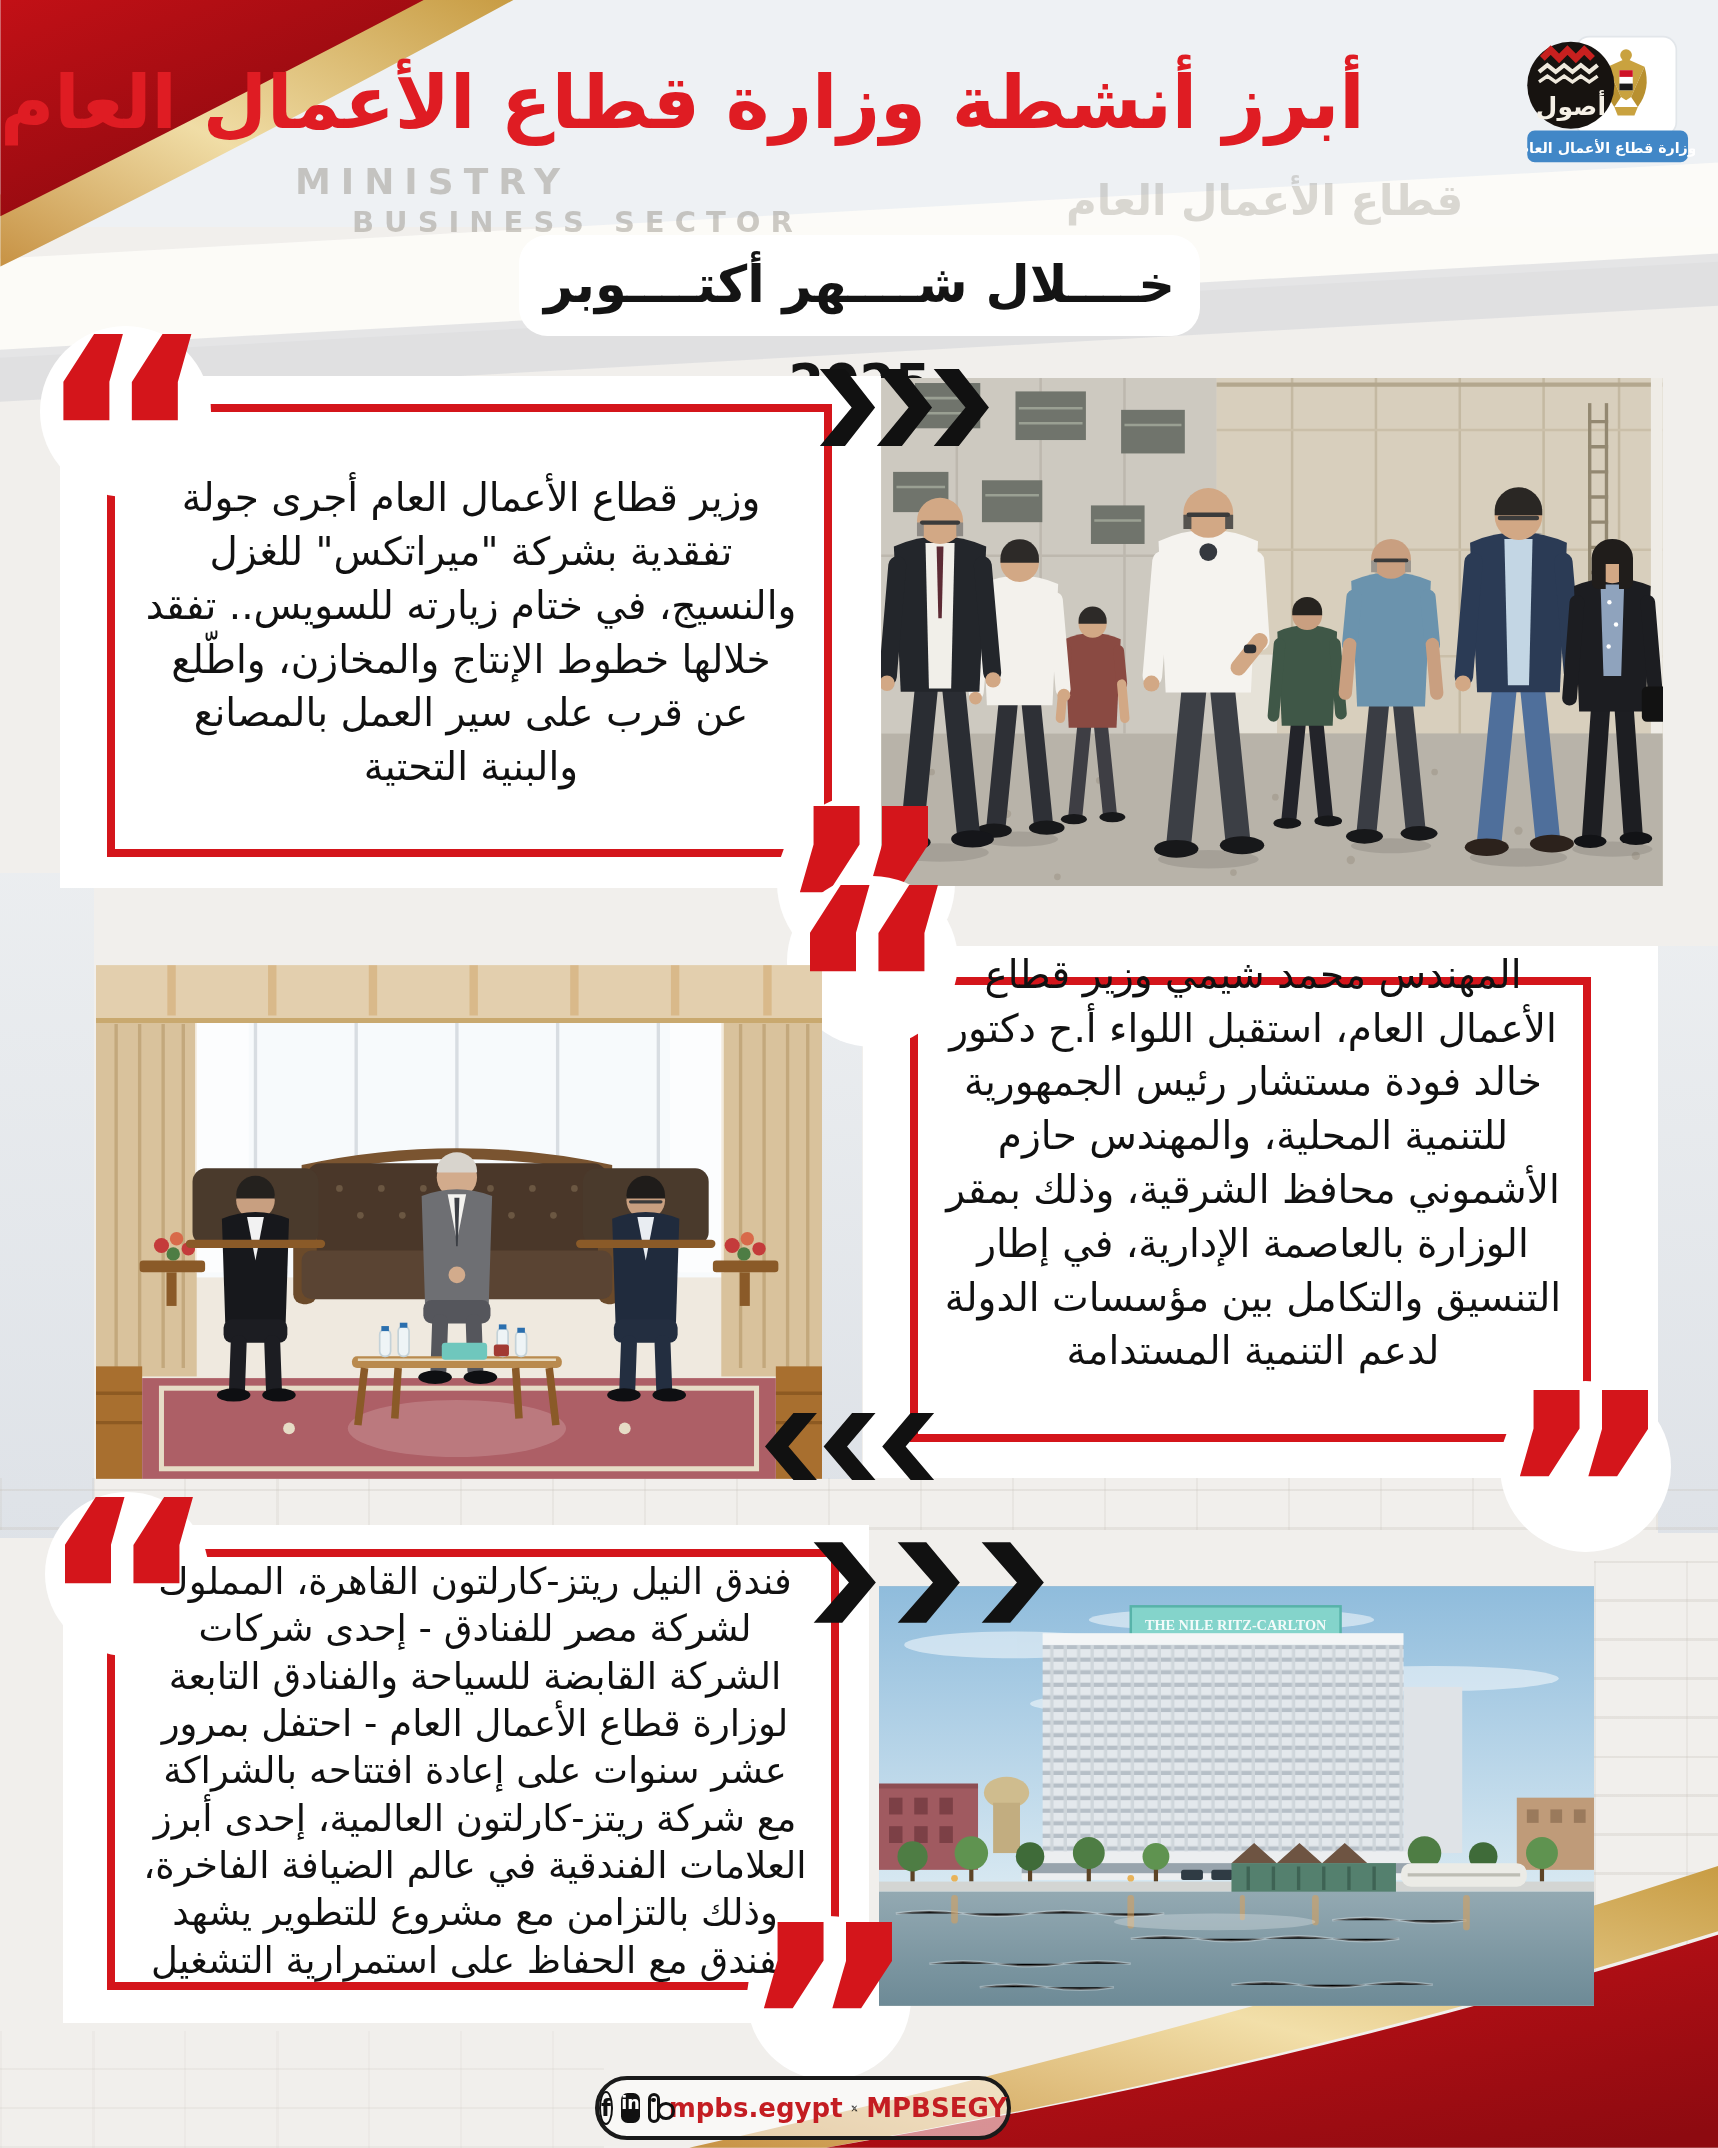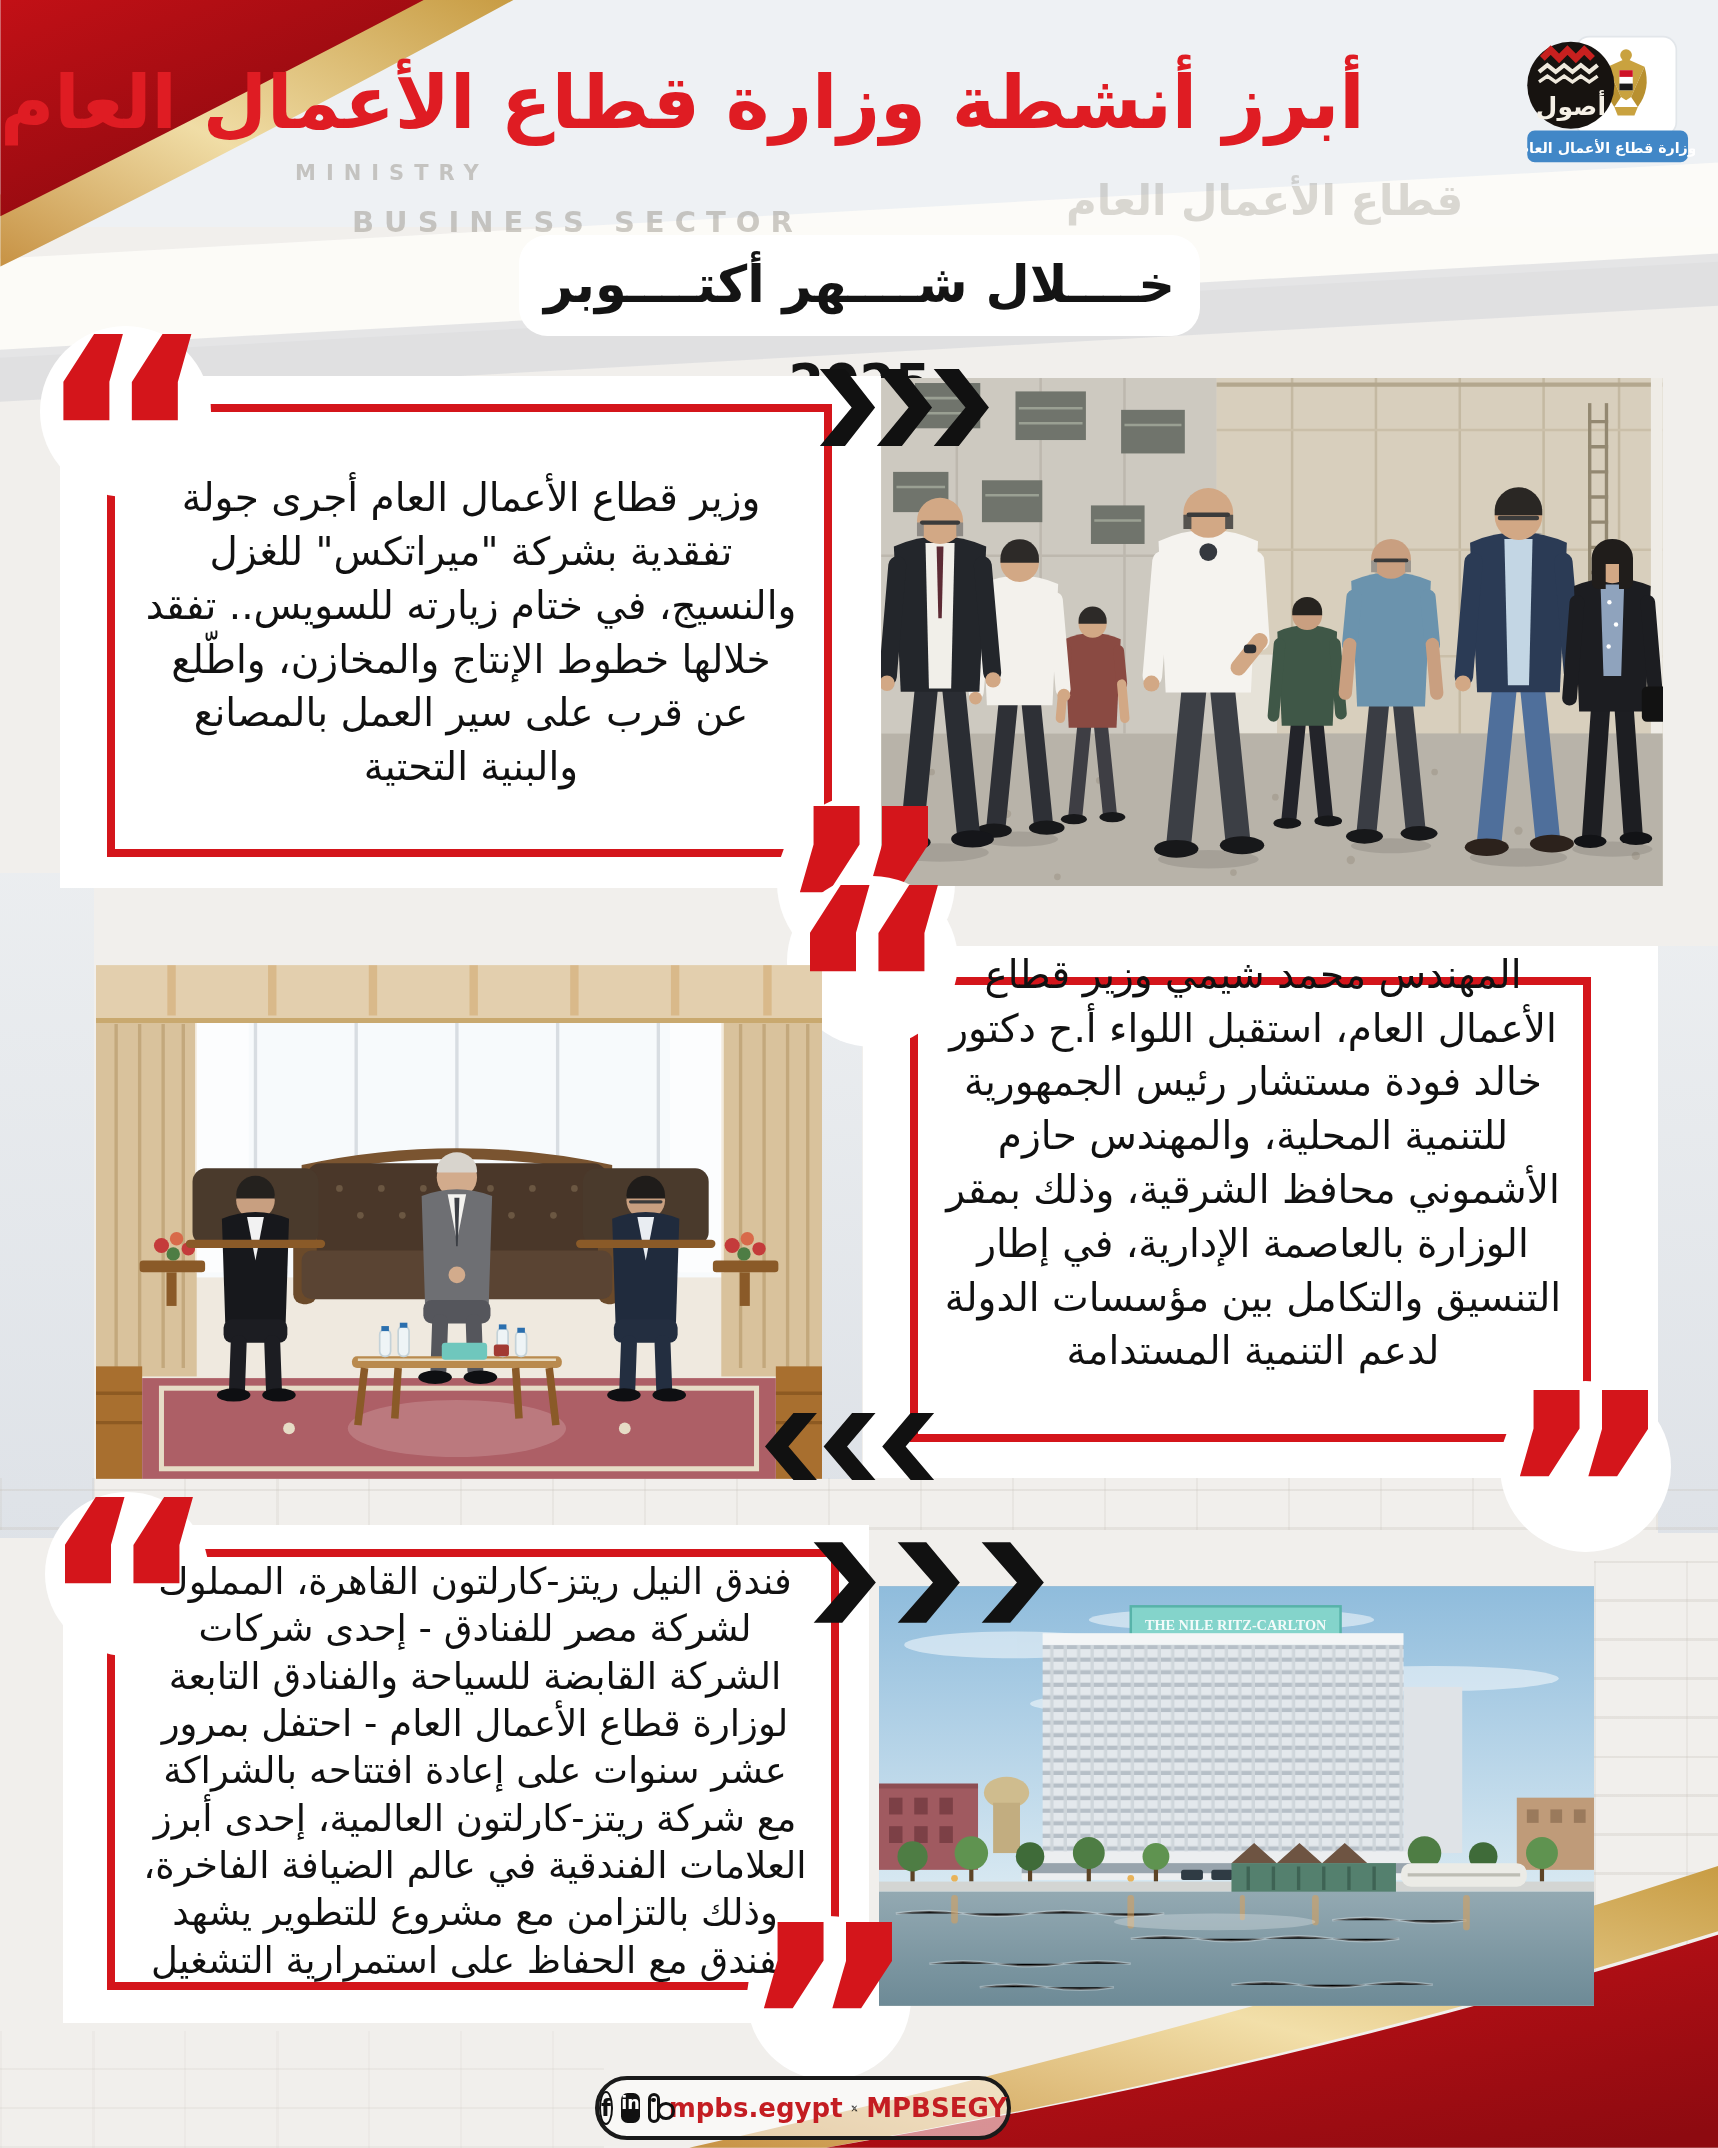--- a/index.html
+++ b/index.html
@@ -49,21 +49,21 @@
   .xicon{width:27px;height:27px;}
 </style>
 </head>
 <body>
 
 <div class="page">
 
   <div class="abs bg-sky"></div>
   <div class="abs bg-beam1"></div>
   <div class="abs bg-beam2"></div>
-  <div class="abs engraved" style="left:295px;top:161px;font-size:21px;">MINISTRY</div>
+  <div class="abs engraved" style="left:295px;top:161px;font-size:36px;">MINISTRY</div>
   <div class="abs engraved" style="left:352px;top:205px;font-size:29px;">BUSINESS SECTOR</div>
   <div class="abs engraved ar" style="left:1066px;top:176px;font-size:42px;direction:rtl;">قطاع الأعمال العام</div>
   <div class="abs bg-col" style="left:0;top:873px;width:94px;height:665px;"></div>
   <div class="abs bg-col" style="left:822px;top:965px;width:40px;height:514px;"></div>
   <div class="abs bg-col" style="left:1658px;top:946px;width:60px;height:587px;"></div>
   <div class="abs bricks" style="left:0;top:1478px;width:1718px;height:52px;"></div>
   <div class="abs bricks" style="left:1594px;top:1561px;width:124px;height:470px;"></div>
   <div class="abs bricks" style="left:0;top:2031px;width:604px;height:117px;opacity:.6;"></div>
 
   <svg class="abs" style="left:0;top:0;" width="554" height="285" viewBox="0 0 660 340">

